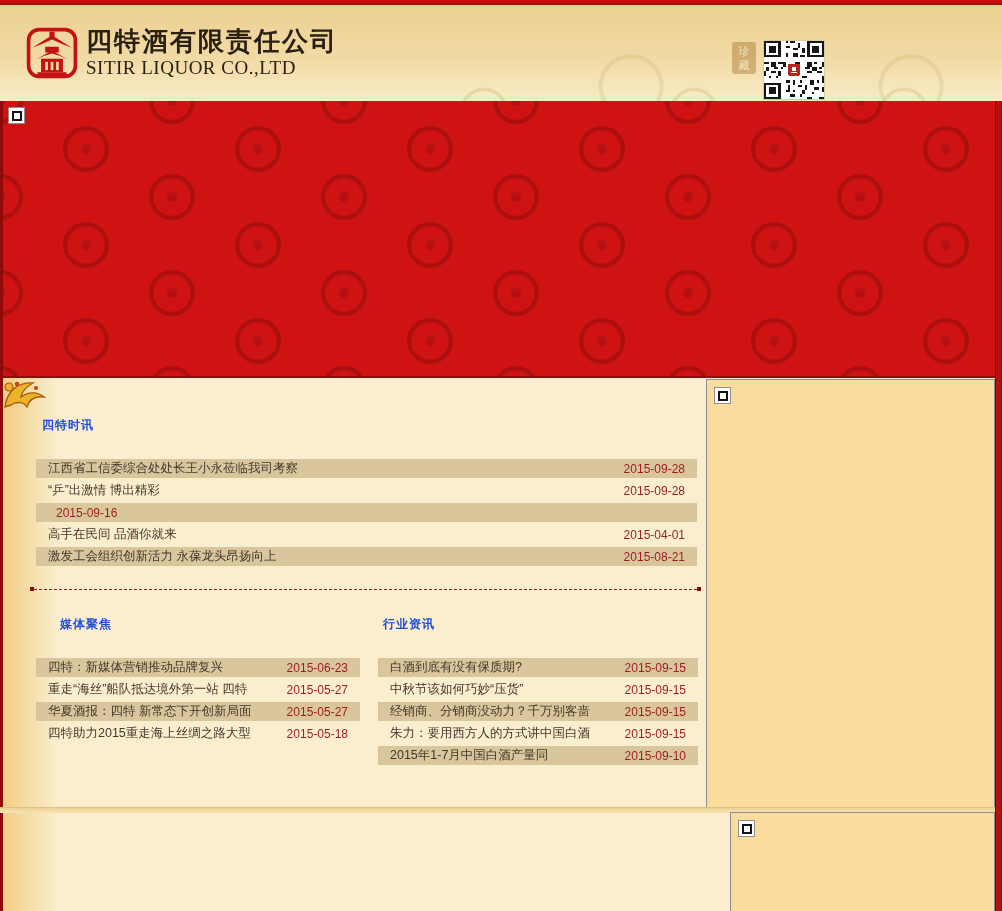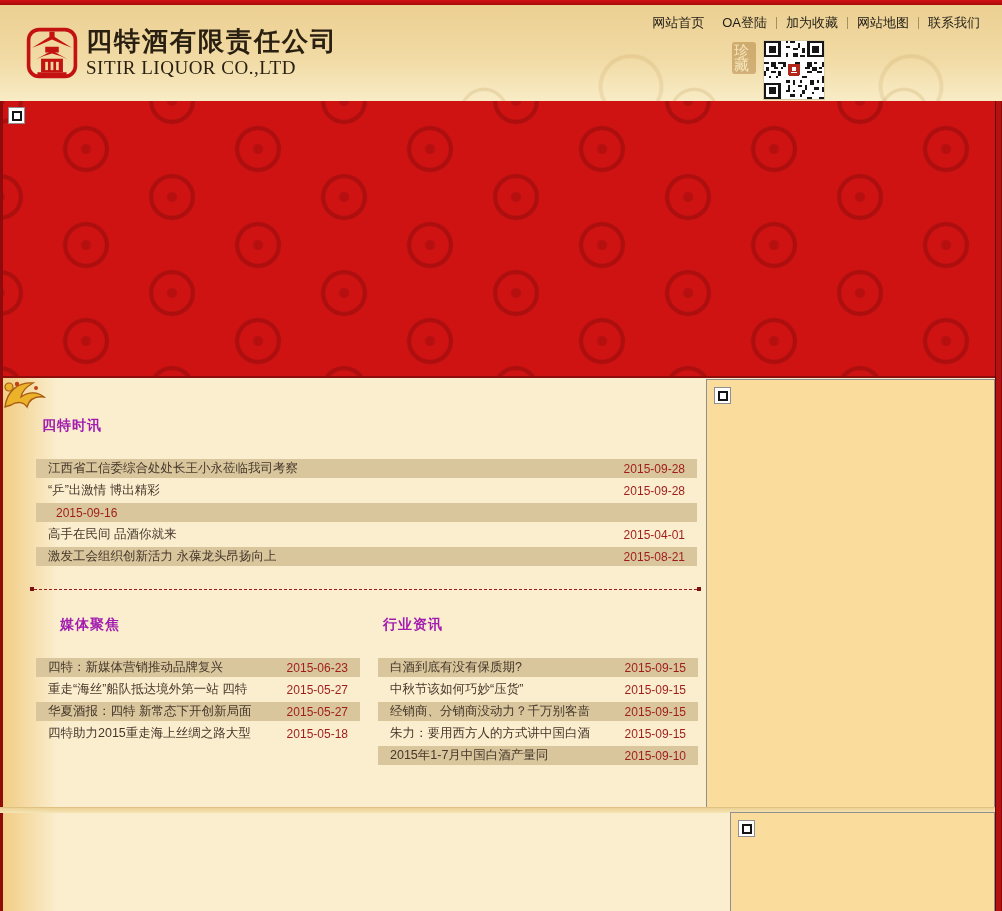--- a/index.html
+++ b/index.html
@@ -19,21 +19,21 @@
   .logo{position:absolute;left:26px;top:22px;width:52px;height:52px;cursor:pointer;}
   .brand{position:absolute;left:86px;top:21px;color:#2a2012;}
   .brand-cn{font-size:26px;font-weight:800;letter-spacing:2px;line-height:30px;}
   .brand-en{font-family:"Liberation Serif","DejaVu Serif",serif;font-size:19px;font-weight:400;letter-spacing:.5px;line-height:24px;}
 
   .nav{position:absolute;top:9px;right:13px;display:flex;align-items:center;font-size:13px;color:#1f1c15;}
   .nav a{color:#1f1c15;text-decoration:none;padding:0 9px;line-height:18px;white-space:nowrap;}
   .nav .sep{width:1px;height:12px;background:#a2905e;}
 
   .seal{position:absolute;left:732px;top:37px;width:20px;height:28px;padding:2px 2px;border-radius:3px;
-    background:rgba(168,118,52,.45);color:#f6e8bd;font-size:15px;line-height:14px;word-break:break-all;}
+    background:rgba(168,118,52,.45);color:#f6e8bd;font-size:11px;line-height:14px;text-align:center;word-break:break-all;}
   .qr{position:absolute;left:763px;top:35px;width:62px;height:60px;background:#fff;padding:0;border:1px solid #d9cba3;box-sizing:border-box;}
 
   
   .banner{position:absolute;left:0;top:101px;width:1002px;height:277px;box-sizing:border-box;border-bottom:2px solid #8e0e0e;
     background-color:#cf1313;
     background-image:
       radial-gradient(circle 36px at center, transparent 50%, rgba(140,10,10,.5) 54% 62%, transparent 66%),
       radial-gradient(circle 36px at center, transparent 50%, rgba(140,10,10,.5) 54% 62%, transparent 66%),
       radial-gradient(circle 36px at center, rgba(150,12,12,.45) 12%, transparent 16%),
       radial-gradient(circle 36px at center, rgba(150,12,12,.45) 12%, transparent 16%);
@@ -50,21 +50,21 @@
   
   .edge-left{position:absolute;left:0;top:101px;width:3px;height:810px;background:#8f0b0b;}
   .edge-right{position:absolute;left:995px;top:101px;width:7px;height:810px;
     background:linear-gradient(90deg,#5f0707 0 1px,#b61111 1px 6px,#8a0b0b 6px);}
   .left-fade{position:absolute;left:3px;top:378px;width:55px;height:533px;
     background:linear-gradient(90deg,#f2cd85,rgba(250,238,207,0));}
 
   .ornament{position:absolute;left:2px;top:379px;width:46px;height:40px;}
 
   
-  .sec-title{position:absolute;margin:0;font-size:14px;font-weight:bold;color:#a21caf;letter-spacing:1px;}
+  .sec-title{position:absolute;margin:0;font-size:12px;font-weight:bold;color:#1d4ed8;letter-spacing:1px;}
   #t-news{left:42px;top:417px;}
   #t-media{left:60px;top:616px;}
   #t-industry{left:383px;top:616px;}
 
   
   .news-list{position:absolute;margin:0;padding:0;list-style:none;}
   #list-news{left:36px;top:459px;width:661px;}
   #list-media{left:36px;top:658px;width:324px;}
   #list-industry{left:378px;top:658px;width:320px;}
   .news-row{height:19px;margin-bottom:3px;display:flex;align-items:center;justify-content:space-between;
@@ -111,30 +111,20 @@
           <rect x="23.7" y="33.5" width="2.6" height="8"></rect>
           <rect x="28.9" y="33.5" width="2.6" height="8"></rect>
         </g>
       </svg>
     </div>
     <div class="brand">
       <div class="brand-cn">四特酒有限责任公司</div>
       <div class="brand-en">SITIR LIQUOR CO.,LTD</div>
     </div>
 
-    <nav class="nav">
-      <a>网站首页</a>
-      <a>OA登陆</a>
-      <span class="sep"></span>
-      <a>加为收藏</a>
-      <span class="sep"></span>
-      <a>网站地图</a>
-      <span class="sep"></span>
-      <a>联系我们</a>
-    </nav>
 
     <div class="seal">珍藏</div>
 
     <div class="qr">
       <svg width="60" height="58" viewBox="0 0 25 25" preserveAspectRatio="none" shape-rendering="crispEdges">
         <rect x="0" y="0" width="25" height="25" fill="#fff"></rect>
         <g fill="#161616">
           <rect x="0" y="0" width="7" height="7"></rect>
             <rect x="18" y="0" width="7" height="7"></rect>
             <rect x="0" y="18" width="7" height="7"></rect>

